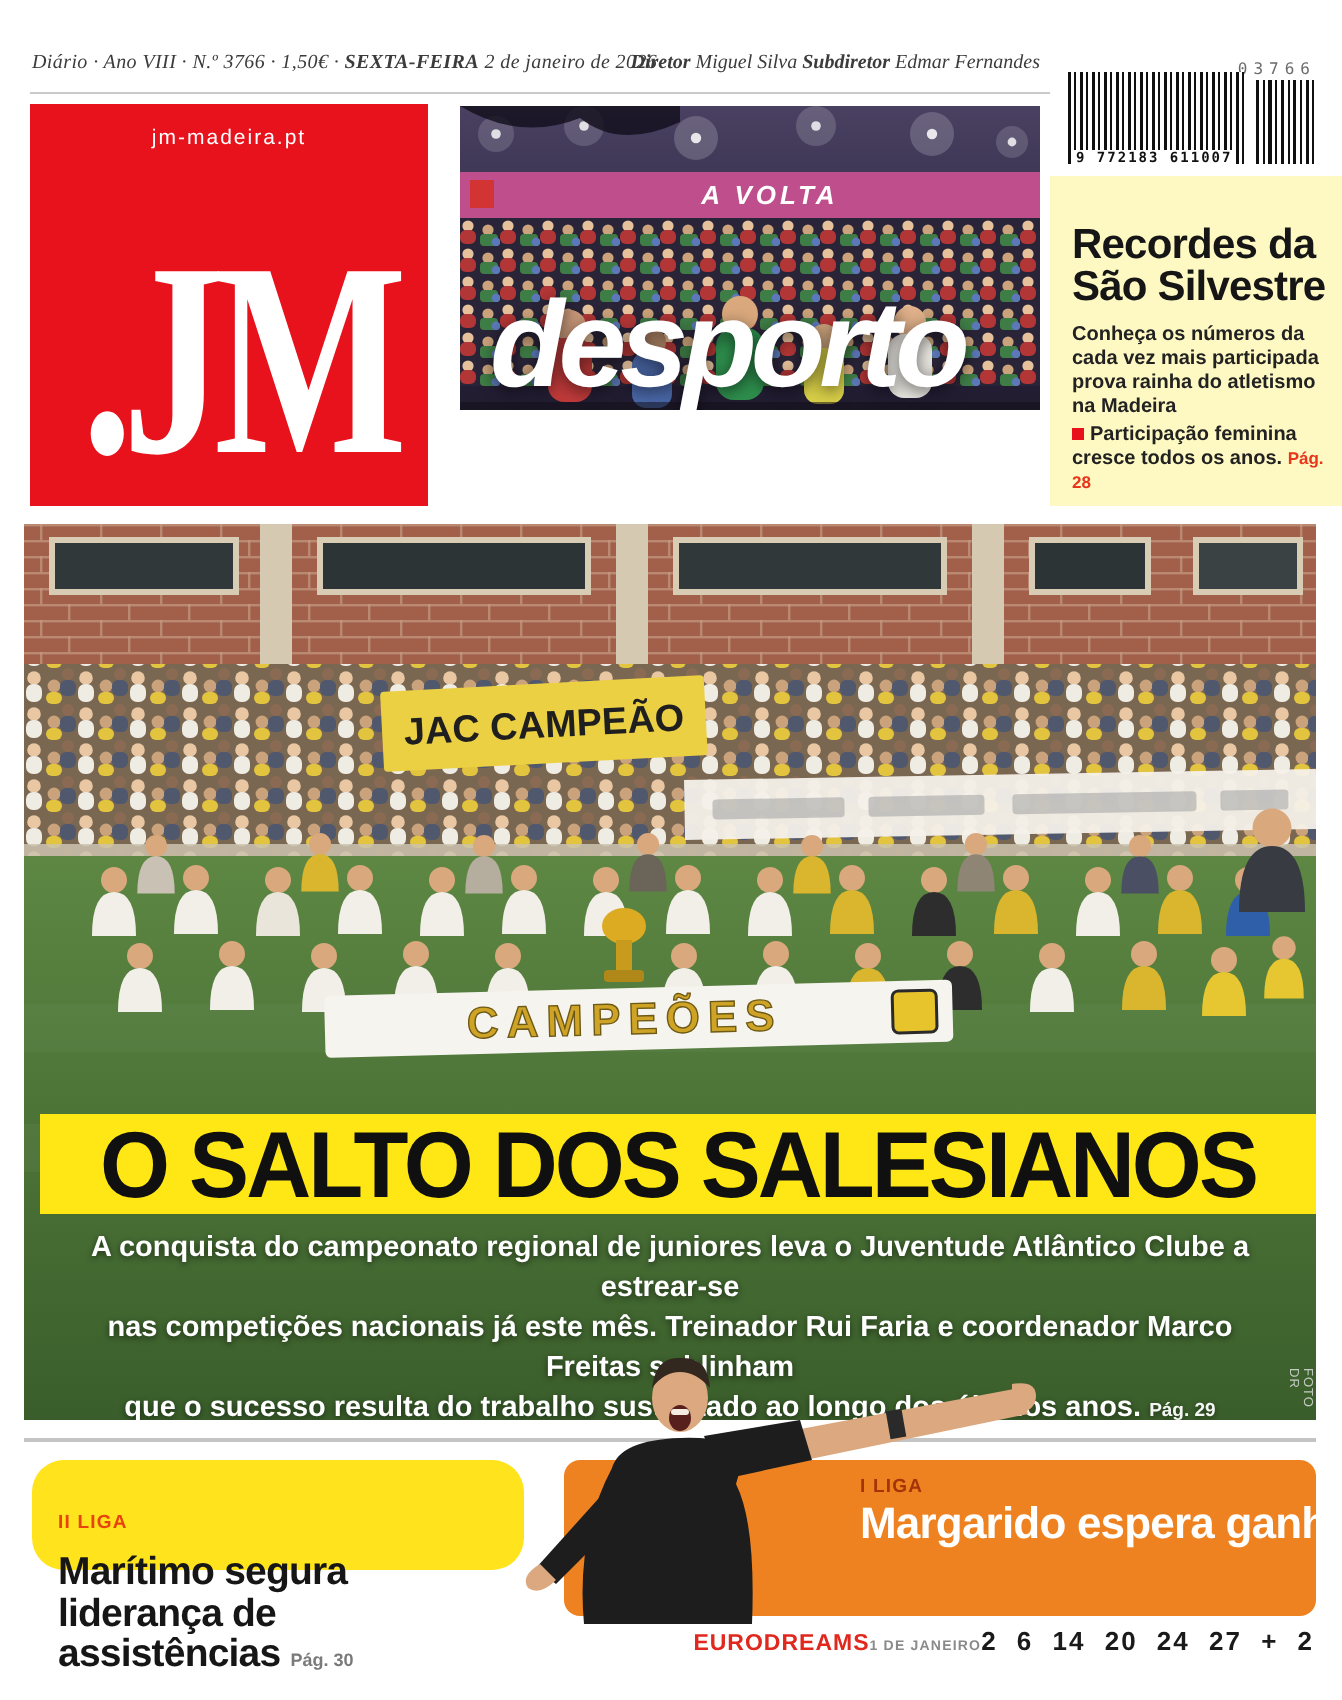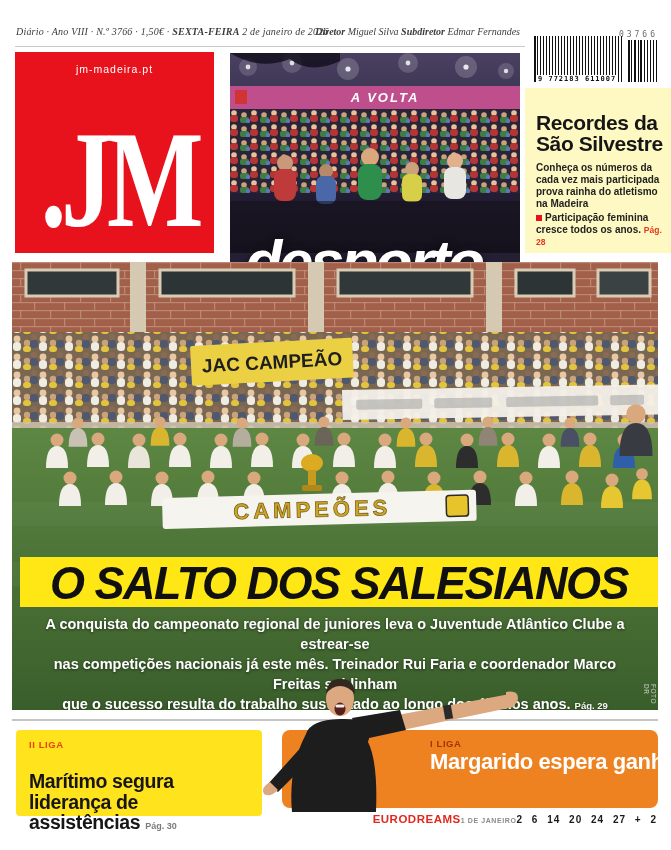--- a/index.html
+++ b/index.html
@@ -37,68 +37,68 @@
     background:repeating-linear-gradient(90deg,#101010 0 1.6px,#ffffff 1.6px 3.4px,#101010 3.4px 4.4px,#ffffff 4.4px 6.2px);
   }
   
   .jm-block{position:absolute;left:15px;top:52px;width:199px;height:201px;background:#e8121c;}
   .jm-site{position:absolute;left:0;right:0;top:11px;text-align:center;color:#ffffff;font-size:10.5px;letter-spacing:1px;}
   .jm-logo{
     position:absolute;left:0;right:0;bottom:4px;text-align:center;color:#ffffff;
     font-family:"Liberation Serif",serif;font-weight:bold;font-size:138px;line-height:1;
     letter-spacing:-7px;transform:scaleX(.74);transform-origin:50% 100%;white-space:nowrap;
   }
-  .masthead-photo{position:absolute;left:230px;top:53px;width:290px;height:242px;overflow:hidden;background:#241f33;}
+  .masthead-photo{position:absolute;left:230px;top:53px;width:290px;height:152px;overflow:hidden;background:#241f33;}
   .desporto{
     position:absolute;left:3px;bottom:2px;color:#ffffff;font-weight:bold;font-style:italic;
     font-size:61px;letter-spacing:-3px;line-height:1;text-shadow:0 2px 8px rgba(0,0,0,.55);white-space:nowrap;margin-left:12px;
   }
   
   .side-story{position:absolute;left:525px;top:88px;width:153px;height:165px;background:#fef9c3;box-sizing:border-box;padding:24px 10px 0 11px;}
   .side-head{font-size:21px;font-weight:800;color:#161616;line-height:1.02;letter-spacing:-.4px;}
   .side-body{margin-top:7px;font-size:10px;font-weight:bold;color:#222;line-height:1.22;}
   .side-bullet{margin-top:1px;font-size:10px;font-weight:bold;color:#222;line-height:1.22;}
   .bullet-sq{display:inline-block;width:6px;height:6px;background:#e8121c;margin-right:3px;}
   .side-pref{color:#e8351c;font-size:8.5px;font-weight:bold;}
   
   .main-photo{position:absolute;left:12px;top:262px;width:646px;height:448px;overflow:hidden;background:#4c7538;}
   .headline-band{
     position:absolute;left:8px;top:295px;width:638px;height:50px;background:#ffe715;
-    display:flex;align-items:center;justify-content:center;font-style:italic;
+    display:flex;align-items:center;justify-content:center;
   }
   .headline-band span{
     font-size:45px;font-weight:800;color:#101010;letter-spacing:-1.5px;white-space:nowrap;
     transform:scaleY(1.04);line-height:1;
   }
   .subheadline{
     position:absolute;left:28px;top:352px;width:590px;text-align:center;color:#ffffff;
     font-size:14.5px;font-weight:bold;line-height:1.38;text-shadow:0 1px 3px rgba(0,0,0,.55);
   }
   .subheadline .pref{font-size:9.5px;font-weight:bold;opacity:.95;}
   .photo-credit{
     position:absolute;right:1px;top:422px;font-size:6.5px;color:#dddddd;opacity:.85;
     writing-mode:vertical-rl;letter-spacing:.5px;
   }
   
   .bottom-rule{position:absolute;left:12px;top:719px;width:646px;height:2px;background:#c4c4c4;}
-  .bl-box{position:absolute;left:16px;top:730px;width:246px;height:86px;background:#ffe31c;border-radius:4px;box-sizing:border-box;padding:9px 12px 0 13px;}
+  .bl-box{position:absolute;left:16px;top:730px;width:246px;height:55px;background:#ffe31c;border-radius:16px;box-sizing:border-box;padding:26px 12px 0 13px;}
   .kicker-red{font-size:9.5px;font-weight:800;color:#e8420e;letter-spacing:.6px;}
-  .bl-head{margin-top:21px;font-size:19.5px;font-weight:800;color:#161616;line-height:1.06;letter-spacing:-.4px;}
+  .bl-head{margin-top:9px;font-size:19.5px;font-weight:800;color:#161616;line-height:1.06;letter-spacing:-.4px;}
   .bl-head .pref{font-size:9px;font-weight:bold;color:#7a7a7a;letter-spacing:0;}
   .br-box{position:absolute;left:282px;top:730px;width:376px;height:78px;background:#ef8220;border-radius:8px;box-sizing:border-box;padding:8px 12px 0 148px;}
   .kicker-white{font-size:9.5px;font-weight:800;color:#a33407;letter-spacing:.6px;}
   .br-head{margin-top:2px;font-size:22px;font-weight:800;color:#ffffff;line-height:1.02;letter-spacing:-.4px;white-space:nowrap;}
   .br-body{margin-top:3px;font-size:10.5px;font-weight:bold;color:rgba(255,241,224,.85);line-height:1.2;}
   .br-body .pref{font-size:8.5px;color:rgba(255,241,224,.6);}
   .coach{position:absolute;left:248px;top:672px;width:272px;height:140px;pointer-events:none;}
   
   .lottery{position:absolute;right:14px;top:813px;display:flex;align-items:baseline;gap:0;white-space:nowrap;}
   .lot-name{font-size:11.5px;font-weight:800;color:#e0281e;letter-spacing:.5px;}
   .lot-date{font-size:7px;font-weight:bold;color:#8a8a8a;letter-spacing:.6px;}
-  .lot-nums{font-size:10px;font-weight:800;color:#1a1a1a;letter-spacing:1px;word-spacing:5px;}
+  .lot-nums{font-size:13px;font-weight:800;color:#1a1a1a;letter-spacing:1px;word-spacing:5px;}
   svg text{font-family:"Liberation Sans",sans-serif;}
 </style>
 </head>
 <body>
 
 <div class="topbar-left"><span>Diário · Ano VIII · N.º 3766 · 1,50€ · </span><b>SEXTA-FEIRA</b><span> 2 de janeiro de 2026</span></div>
 <div class="topbar-staff"><b>Diretor</b><span> Miguel Silva  </span><b>Subdiretor</b><span> Edmar Fernandes</span></div>
 <div class="topbar-rule"></div>
 
 <div class="barcode-wrap">

